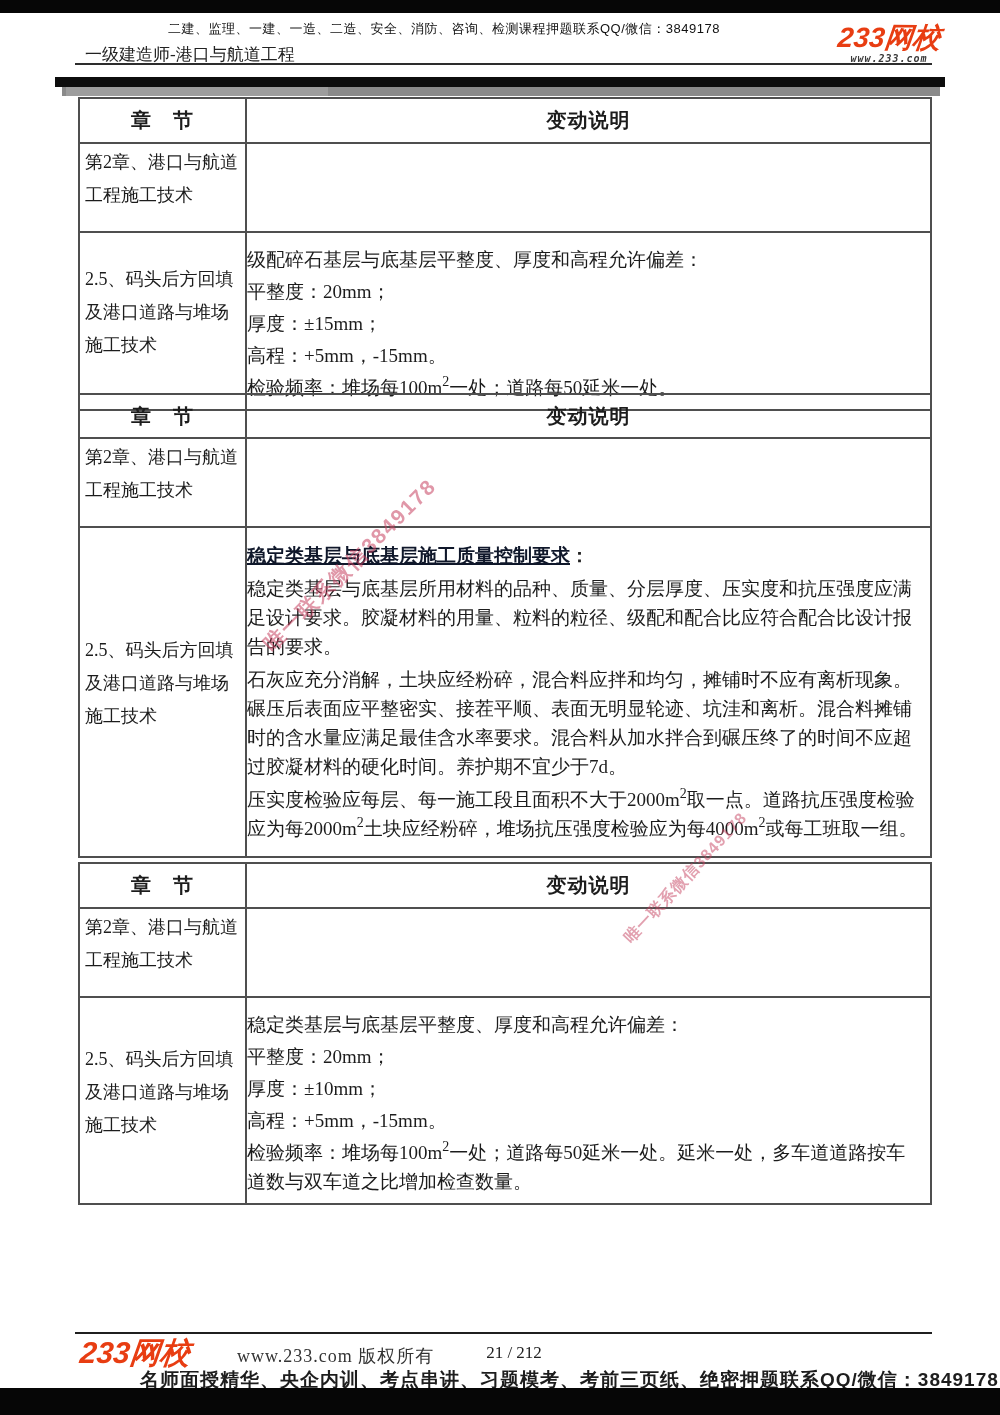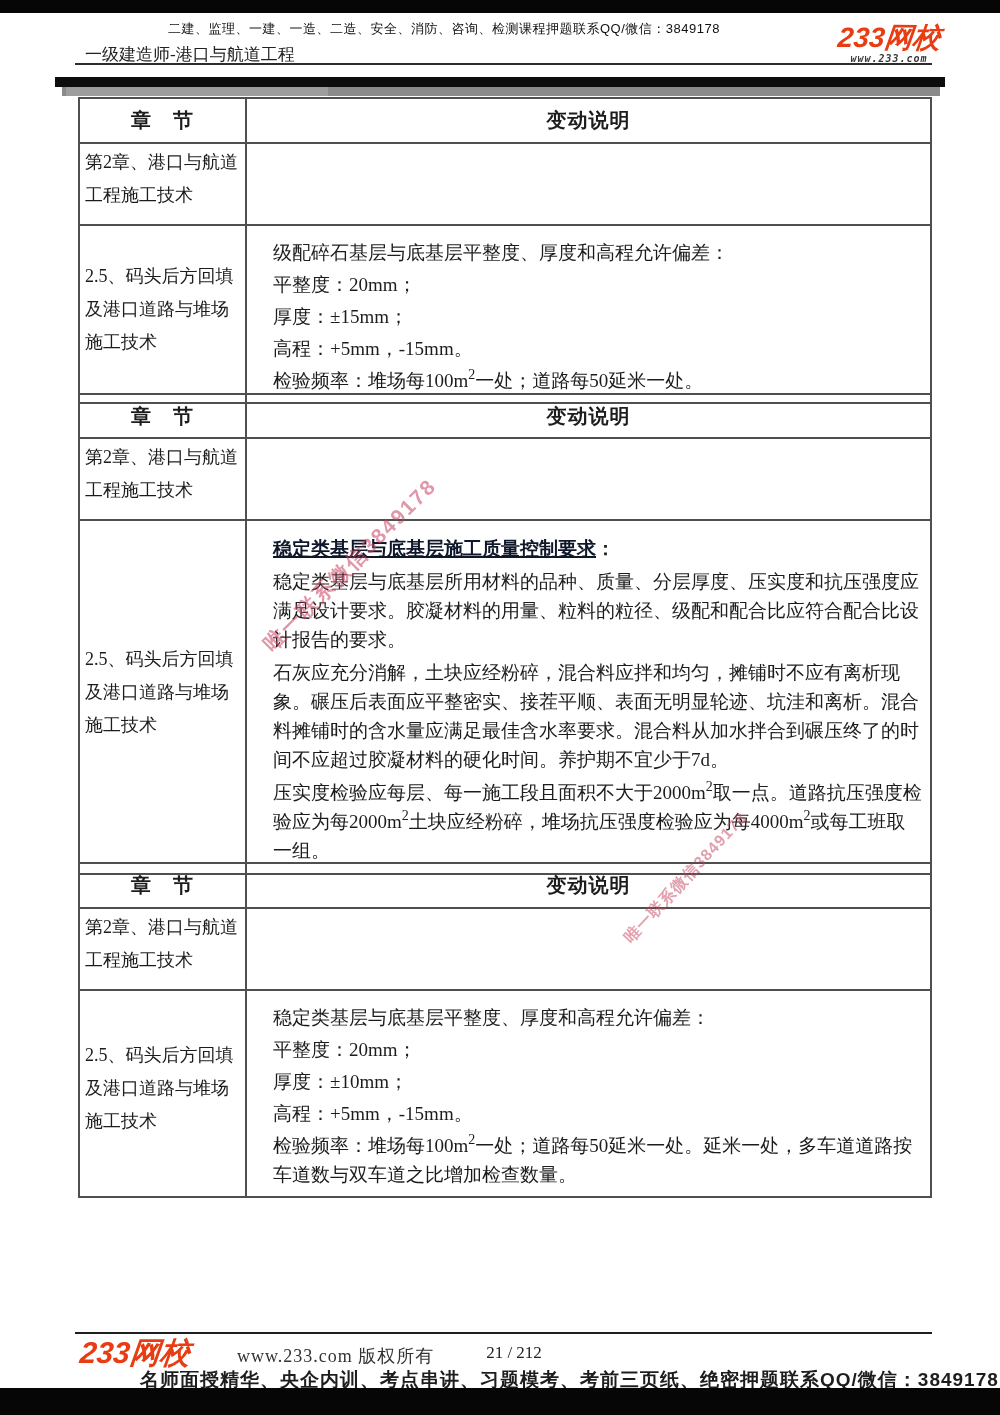--- a/index.html
+++ b/index.html
@@ -36,22 +36,22 @@
     transform:translate(-50%,-50%) rotate(-45deg);}
   .wm2{left:686px;top:878px;font-size:16px;letter-spacing:1px;
     transform:translate(-50%,-50%) rotate(-47deg);color:rgba(198,66,96,.5);}
   
   .doc-table{border-collapse:collapse;table-layout:fixed;width:852px;z-index:1;}
   .doc-table td{border:2px solid #4f4f4f;overflow:hidden;}
   .t1{left:78px;top:97px;}
   .t2{left:78px;top:393px;}
   .t3{left:78px;top:862px;}
   .th{text-align:center;font-weight:bold;font-size:20px;letter-spacing:1px;}
-  .chap{font-size:18px;line-height:33px;padding:2px 4px 12px 5px;vertical-align:middle;}
-  .content{vertical-align:top;padding:9px 8px 4px 26px;font-size:19px;}
+  .chap{font-size:18px;line-height:33px;padding:2px 4px 19px 5px;vertical-align:middle;}
+  .content{vertical-align:top;padding:9px 8px 4px 0;font-size:19px;}
   .content p{margin:3px 0;line-height:29px;}
   .content p.para{margin:4px 0;}
   sup{font-size:14px;line-height:0;position:relative;top:-1px;}
   .red-heading{color:#0f172a;font-weight:bold;text-decoration:underline;
     text-decoration-thickness:2px;}
   .heading-colon{font-weight:bold;color:#222;}
   
   .footer-rule{left:75px;top:1332px;width:857px;height:2px;background:#1f1f1f;}
   .logo-box.bottom{left:80px;top:1338px;width:150px;text-align:left;}
   .logo-box.bottom .logo-word{font-size:30px;}

